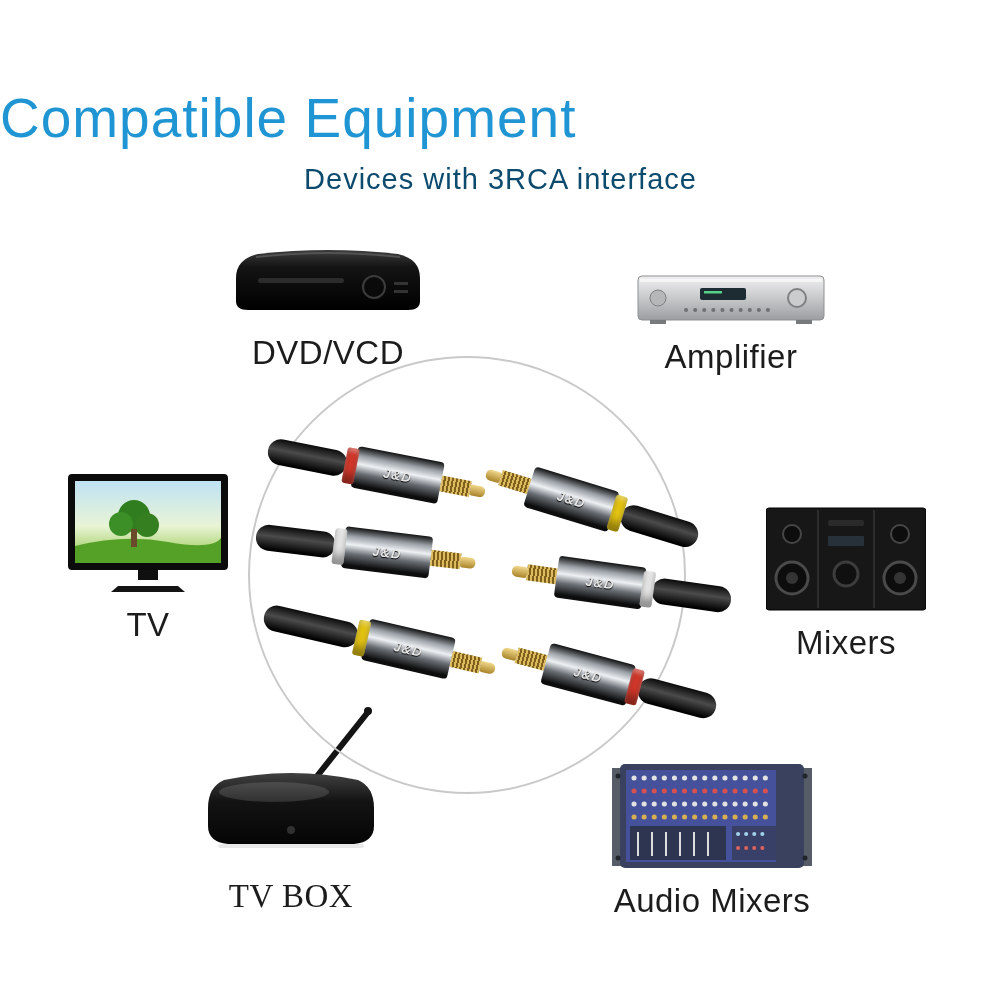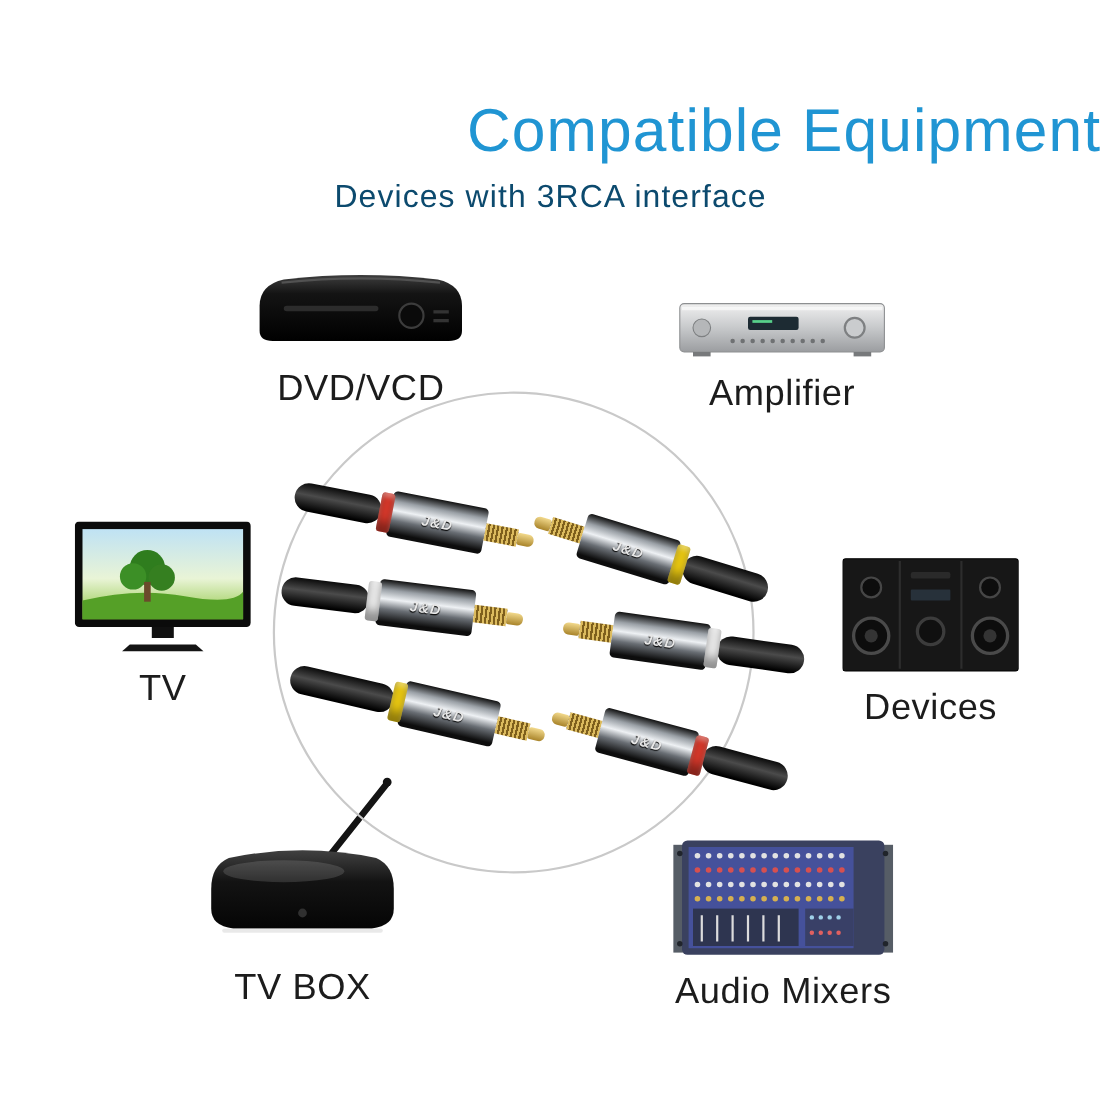--- a/index.html
+++ b/index.html
@@ -3,34 +3,34 @@
 <meta charset="utf-8">
 <style>
   html,body{margin:0;padding:0;}
   body{
     width:1001px;height:1001px;background:#ffffff;position:relative;overflow:hidden;
     font-family:"Liberation Sans",sans-serif;
   }
   
   .title{
     position:absolute;top:86px;left:0;width:100%;
-    text-align:right;font-size:55px;font-weight:400;letter-spacing:1px;margin:0;
+    text-align:left;font-size:55px;font-weight:400;letter-spacing:1px;margin:0;
   }
   .subtitle{
     position:absolute;top:163px;left:0;width:100%;
     text-align:center;font-size:29px;color:#4c4c4c;letter-spacing:1px;
   }
   
   .device{position:absolute;display:flex;flex-direction:column;align-items:center;}
   .dev-label{font-size:33px;color:#1c1c1c;margin-top:10px;letter-spacing:.5px;}
   .d-dvd{left:228px;top:244px;}
-  .d-amp{left:616px;top:270px;}
+  .d-amp{left:636px;top:270px;}
   .d-tv{left:68px;top:474px;}
   .d-spk{left:766px;top:506px;}
-  .d-box{left:180px;top:700px;}
+  .d-box{left:196px;top:700px;font-family:Liberation Serif, serif;}
   .d-mix{left:612px;top:760px;}
   
   .circle{
     position:absolute;left:248px;top:356px;width:434px;height:434px;
     border:2px solid #c9c9c9;border-radius:50%;
   }
   
   .rca{position:absolute;display:flex;align-items:center;transform-origin:6px 50%;}
   .rca .cable{
     width:80px;height:26px;border-radius:13px;flex:none;
@@ -143,21 +143,21 @@
     <circle cx="26" cy="72" r="16" fill="#0d0d0d" stroke="#4a4a4a" stroke-width="3"></circle>
     <circle cx="26" cy="72" r="6" fill="#343434"></circle>
     <circle cx="26" cy="28" r="9" fill="#0d0d0d" stroke="#464646" stroke-width="2"></circle>
     <circle cx="134" cy="72" r="16" fill="#0d0d0d" stroke="#4a4a4a" stroke-width="3"></circle>
     <circle cx="134" cy="72" r="6" fill="#343434"></circle>
     <circle cx="134" cy="28" r="9" fill="#0d0d0d" stroke="#464646" stroke-width="2"></circle>
     <rect x="62" y="14" width="36" height="6" rx="2" fill="#2a2a2a"></rect>
     <rect x="62" y="30" width="36" height="10" rx="1" fill="#27313a"></rect>
     <circle cx="80" cy="68" r="12" fill="#101010" stroke="#3c3c3c" stroke-width="3"></circle>
   </svg>
-  <div class="dev-label">Devices</div>
+  <div class="dev-label">Mixers</div>
 </div>
 
 <div class="device d-box">
   <svg width="190" height="168" viewBox="0 0 190 168">
     <defs>
       <linearGradient id="gBox" x1="0" y1="0" x2="0" y2="1">
         <stop offset="0" stop-color="#414141"></stop>
           <stop offset=".4" stop-color="#131313"></stop>
           <stop offset="1" stop-color="#050505"></stop>
       </linearGradient>

